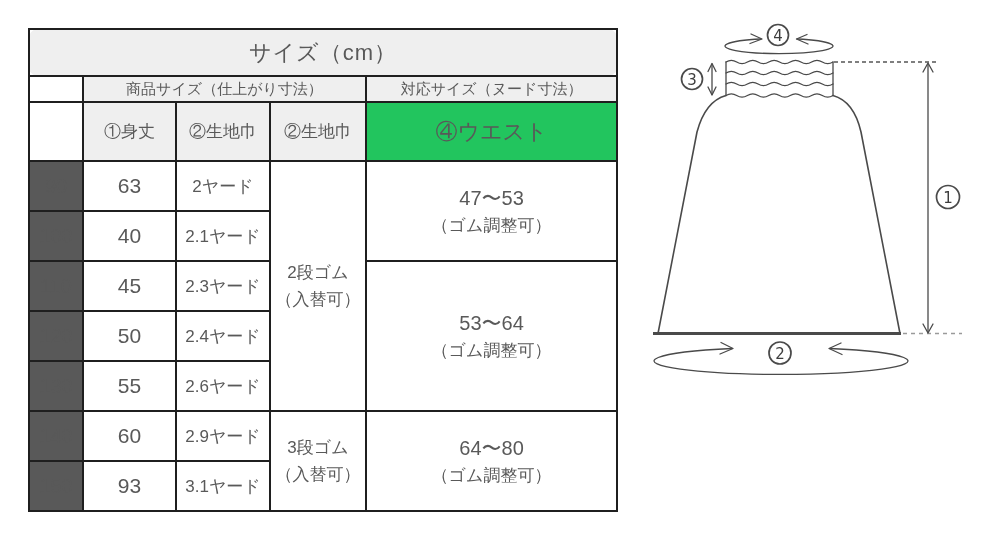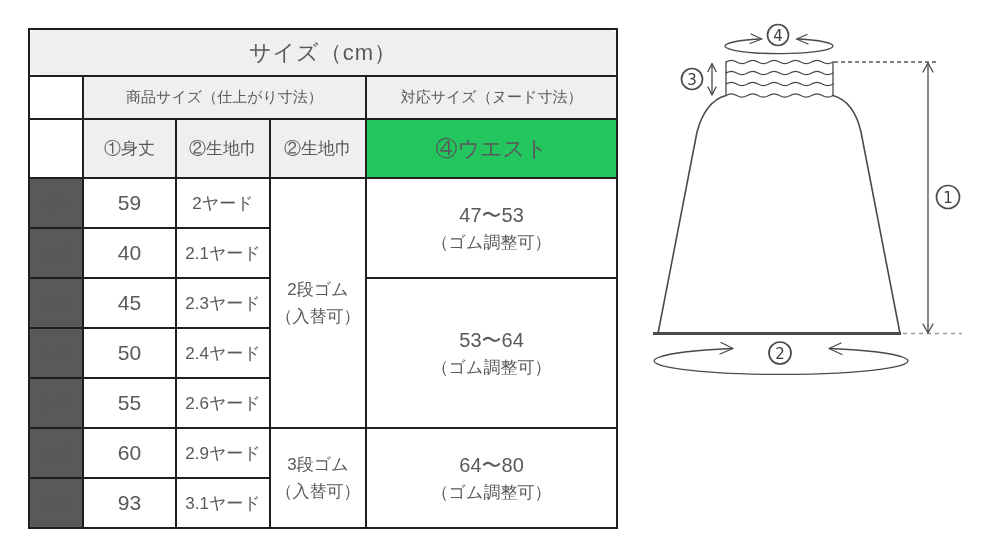--- a/index.html
+++ b/index.html
@@ -10,21 +10,21 @@
   
   table.size-table{
     position:absolute;left:28px;top:28px;width:588px;
     border-collapse:collapse;table-layout:fixed;
   }
   .size-table td,.size-table th{
     border:2px solid #1f1f1f;text-align:center;vertical-align:middle;
     padding:0;color:#595959;font-weight:normal;overflow:hidden;
   }
   tr.r-title{height:47px;}
-  tr.r-sub{height:43px;}
+  tr.r-sub{height:26px;}
   tr.r-head{height:59px;}
   tr.r-body{height:50px;}
   .c-title{background:#efefef;font-size:22px;font-weight:bold;color:#3d3d3d;letter-spacing:1px;border-radius:9px;}
   .c-sub{background:#efefef;font-size:15px;font-weight:bold;color:#3d3d3d;}
   .c-head{background:#efefef;font-size:17px;font-weight:bold;color:#3d3d3d;}
   .c-head-waist{background:#22c55e;font-size:22px;font-weight:bold;color:#4a4a4a;}
   .c-blank{background:#ffffff;}
   .c-size{background:#595959;color:#ffffff;font-size:20px;}
   .c-len{font-size:21px;}
   .c-yard{font-size:17px;}
@@ -67,21 +67,21 @@
       <tr class="r-head">
         <td class="c-blank"></td>
         <th class="c-head">①身丈</th>
         <th class="c-head">②生地巾</th>
         <th class="c-head">②生地巾</th>
         <th class="c-head-waist">④ウエスト</th>
       </tr>
 
       <tr class="r-body">
         <th class="c-size">90</th>
-        <td class="c-len">59</td>
+        <td class="c-len">63</td>
         <td class="c-yard">2ヤード</td>
         <td class="c-elastic" rowspan="5">
           <div>2段ゴム</div>
           <div class="nt">（入替可）</div>
         </td>
         <td class="c-waist" rowspan="2">
           <div class="rng">47〜53</div>
           <div class="nt">（ゴム調整可）</div>
         </td>
       </tr>

